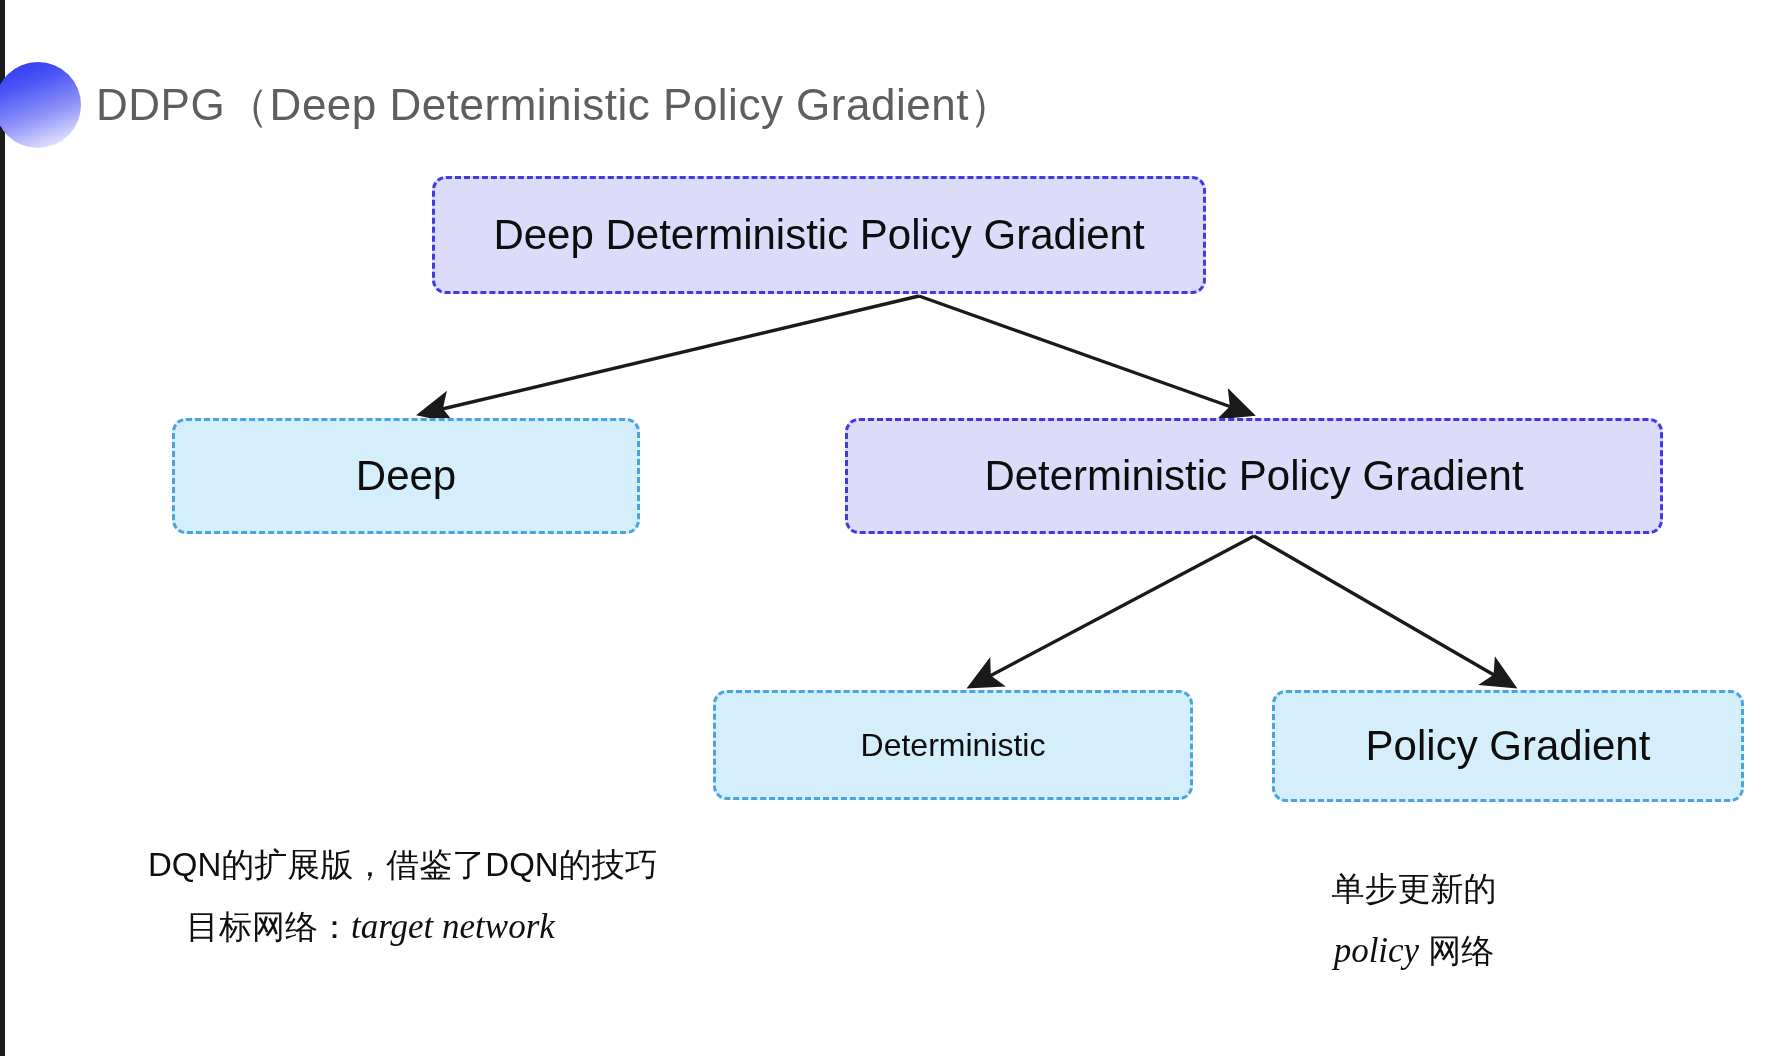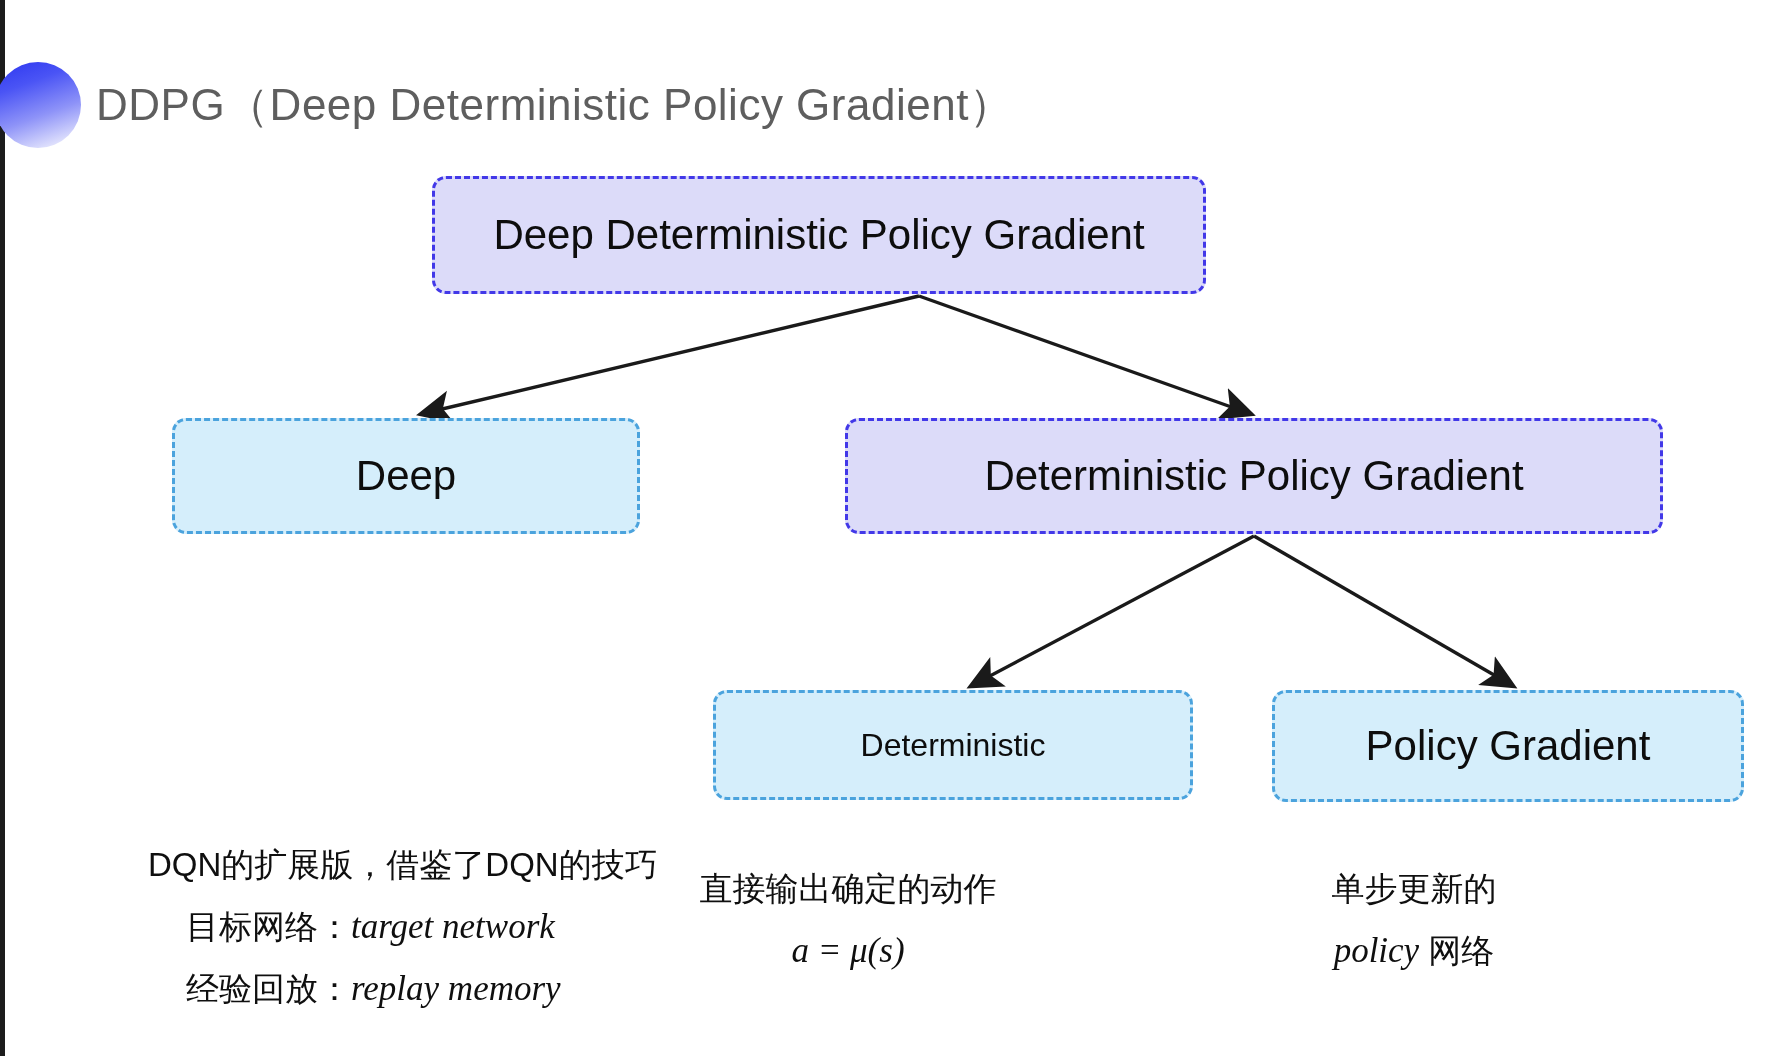--- a/index.html
+++ b/index.html
@@ -138,26 +138,21 @@
 
   <div id="node-dpg" class="node node-purple">Deterministic Policy Gradient</div>
 
   <div id="node-det" class="node node-blue">Deterministic</div>
 
   <div id="node-pg" class="node node-blue">Policy Gradient</div>
 
   <div id="annot-left" class="annot">
     <div>DQN的扩展版，借鉴了DQN的技巧</div>
     <div class="row-indent"><span>目标网络：</span><span class="mono-italic">target network</span></div>
-    <div class="row-indent"><span>经验回放：</span><span class="mono-italic">replay memory</span></div>
   </div>
 
-  <div id="annot-mid" class="annot" style="left: 699.5px;">
-    <div class="center-row">直接输出确定的动作</div>
-    <div class="center-row mono-italic">a = μ(s)</div>
-  </div>
 
   <div id="annot-right" class="annot" style="left: 1331.5px;">
     <div class="center-row">单步更新的</div>
     <div class="center-row"><span class="mono-italic">policy</span><span> 网络</span></div>
   </div>
 
 </div>
 
 </body></html>

